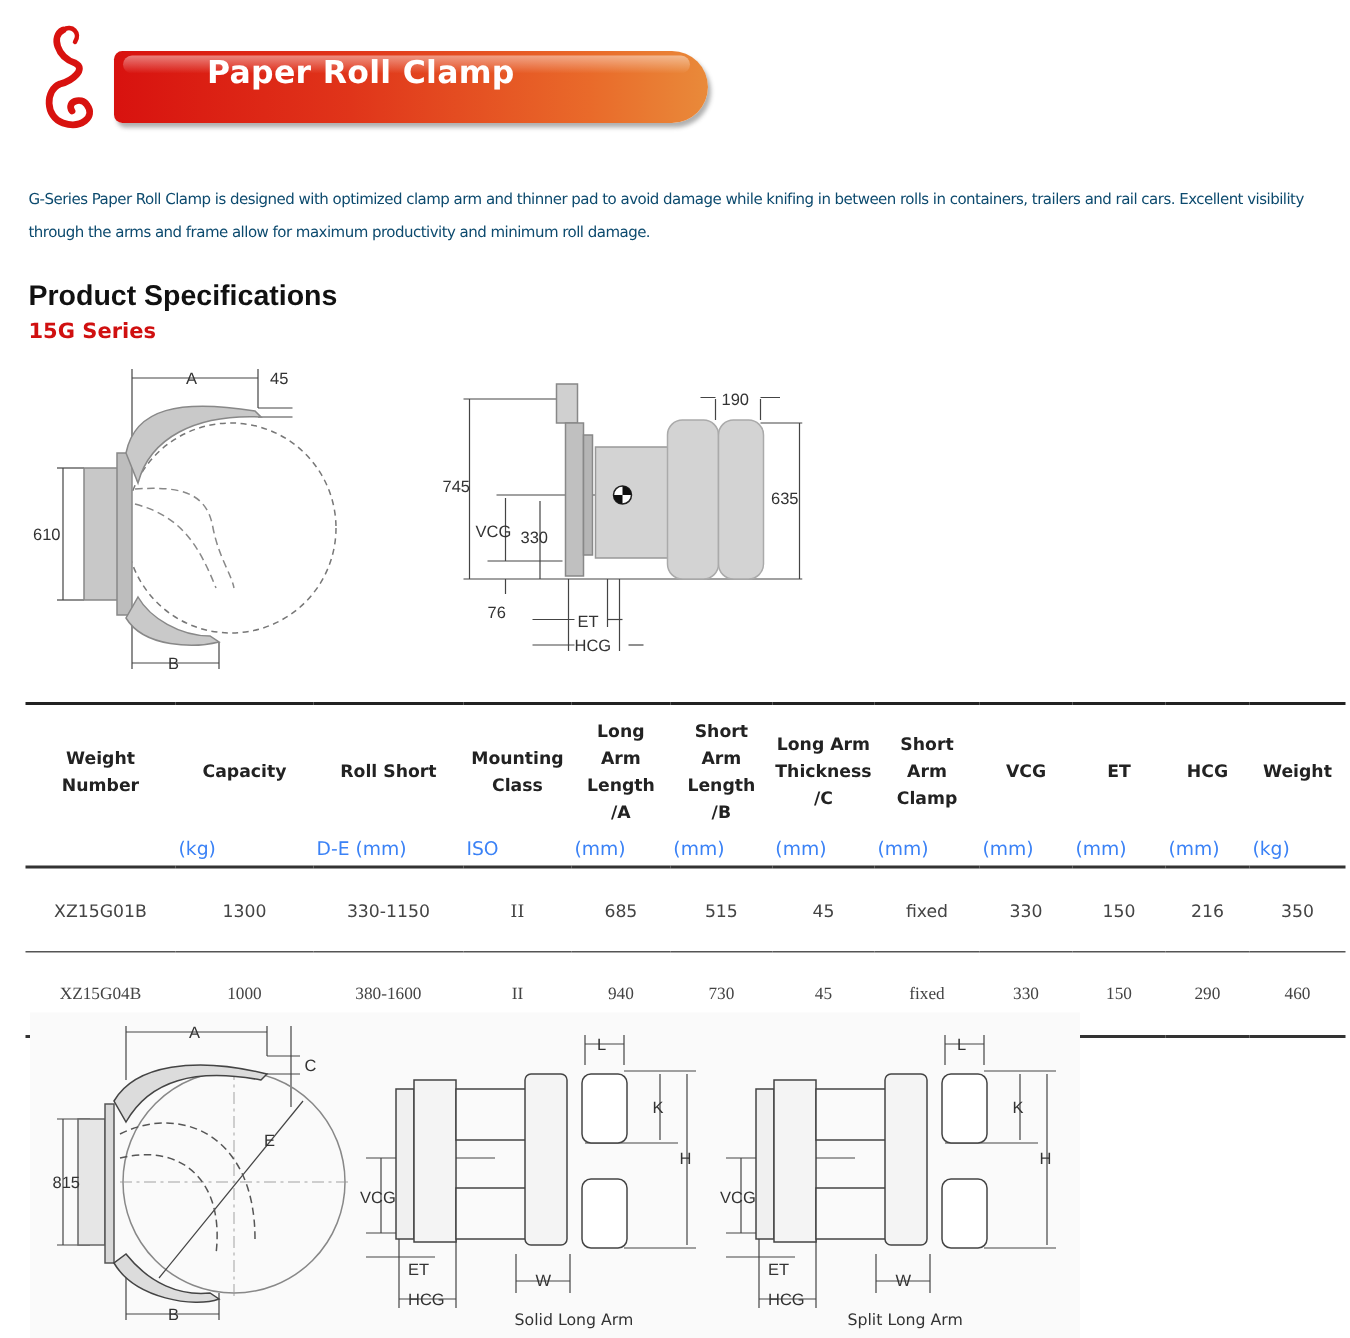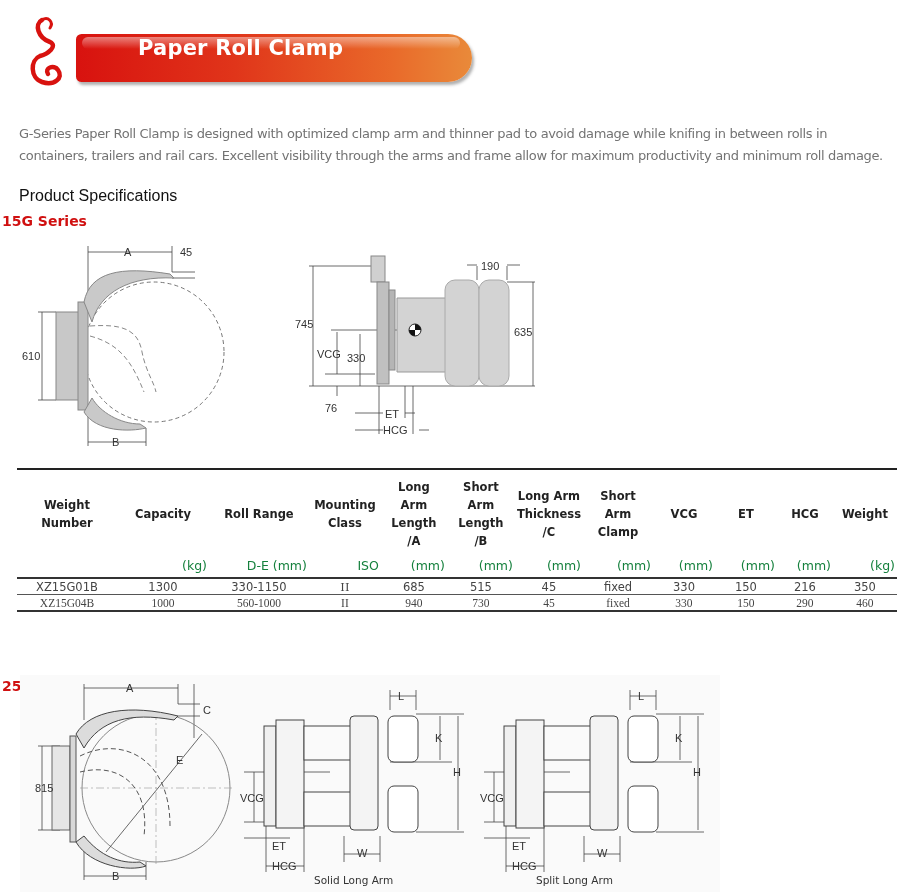--- a/index.html
+++ b/index.html
@@ -5,34 +5,34 @@
   html, body { margin:0; padding:0; background:#ffffff; }
   body { width:900px; height:892px; position:relative; overflow:hidden; font-family:"Liberation Sans", sans-serif; color:#222; }
   .banner { position:absolute; left:28px; top:12px; width:450px; height:76px; }
   .banner-bar { position:absolute; left:48px; top:22px; width:396px; height:48px; border-radius:6px 26px 26px 6px;
     background:linear-gradient(90deg,#d8120f 0%,#e0351a 40%,#e96a2a 80%,#e98a3a 100%);
     box-shadow: 2px 3px 3px rgba(80,80,80,.45); }
   .banner-bar:after { content:""; position:absolute; left:6px; right:12px; top:3px; height:12px; border-radius:10px;
     background:linear-gradient(180deg,rgba(255,255,255,.45),rgba(255,255,255,0)); }
   .banner-title { position:absolute; left:110px; top:24px; font-size:21px; font-weight:bold; color:#fff; letter-spacing:0.2px; font-family:"DejaVu Sans", sans-serif; }
   .logo { position:absolute; left:0; top:0; }
-  .intro { position:absolute; left:19px; top:123px; width:872px; font-size:13px; line-height:22px; color:#737373; font-family:"DejaVu Sans", sans-serif; letter-spacing:-0.35px; }
-  .h-spec { position:absolute; left:19px; top:187px; font-size:16px; font-weight:normal; color:#111; }
-  .series { position:absolute; left:2px; font-size:14px; font-weight:bold; color:#d01010; font-family:"DejaVu Sans", sans-serif; }
+  .intro { position:absolute; left:19px; top:123px; width:872px; font-size:10px; line-height:22px; color:#0c4a6e; font-family:"DejaVu Sans", sans-serif; letter-spacing:-0.35px; }
+  .h-spec { position:absolute; left:19px; top:187px; font-size:19px; font-weight:bold; color:#111; }
+  .series { position:absolute; left:19px; font-size:14px; font-weight:bold; color:#d01010; font-family:"DejaVu Sans", sans-serif; }
   .dia { position:absolute; }
   .dim { font-family:"Liberation Sans", sans-serif; font-size:11px; fill:#333; }
   table.spec { position:absolute; left:17px; top:468px; width:880px; border-collapse:collapse; font-family:"DejaVu Sans", sans-serif; }
   table.spec th { font-size:11.5px; font-weight:bold; color:#222; vertical-align:middle; padding:8px 2px 0 2px; line-height:18px; text-align:center; }
   table.spec tr.head { border-top:2px solid #222; }
-  table.spec tr.units td { font-size:12.5px; color:#15803d; padding:8px 2px 4px; text-align:right; border-bottom:2px solid #333; }
-  table.spec tr.row td { font-size:11.5px; color:#444; text-align:center; padding:0 2px; height:15px; border-bottom:1px solid #555; }
+  table.spec tr.units td { font-size:12.5px; color:#3b82f6; padding:8px 2px 4px; text-align:left; border-bottom:2px solid #333; }
+  table.spec tr.row td { font-size:11.5px; color:#444; text-align:center; padding:20px 2px; height:15px; border-bottom:1px solid #555; }
   table.spec tr.row:last-child td { border-bottom:2px solid #333;font-family:Liberation Serif, serif; }
   .roman { font-family:"DejaVu Serif", serif; color:#666; }
   .box25 { position:absolute; left:20px; top:675px; width:700px; height:217px; background:#fafafa; }
-  .caption { position:absolute; font-size:10.5px; color:#333; font-family:"DejaVu Sans", sans-serif; }
+  .caption { position:absolute; font-size:10.5px; color:#333; font-family:"DejaVu Sans", sans-serif;margin-left:29px; }
 </style>
 </head>
 <body>
 
 <div class="banner">
   <svg class="logo" width="60" height="80" viewBox="0 0 60 80">
     <path d="M14 8 C 6 12, 10 26, 22 30 C 30 34, 20 42, 12 44 C 2 48, 2 66, 14 70 C 26 74, 36 66, 30 58 C 26 52, 16 56, 20 62" fill="none" stroke="#d8120f" stroke-width="4.5" stroke-linecap="round"></path>
     <path d="M14 8 C 20 4, 26 10, 22 16" fill="none" stroke="#d8120f" stroke-width="3" stroke-linecap="round"></path>
   </svg>
   <div class="banner-bar"></div>
@@ -126,21 +126,21 @@
       <col style="width:70px">
     <col style="width:62px">
       <col style="width:62px">
       <col style="width:56px">
       <col style="width:64px">
   </colgroup>
   <tbody>
       <tr class="head">
     <th><span>Weight Number</span></th>
     <th><span>Capacity</span></th>
-    <th><span>Roll Range</span></th>
+    <th><span>Roll Short</span></th>
     <th><span>Mounting</span><br><span>Class</span></th>
     <th><span>Long Arm</span><br><span>Length</span><br><span>/A</span></th>
     <th><span>Short Arm</span><br><span>Length</span><br><span>/B</span></th>
     <th><span>Long Arm</span><br><span>Thickness</span><br><span>/C</span></th>
     <th><span>Short Arm</span><br><span>Clamp</span></th>
     <th><span>VCG</span></th>
     <th><span>ET</span></th>
     <th><span>HCG</span></th>
     <th><span>Weight</span></th>
   </tr>
@@ -168,21 +168,21 @@
         <td>45</td>
         <td>fixed</td>
         <td>330</td>
         <td>150</td>
         <td>216</td>
         <td>350</td>
   </tr>
   <tr class="row">
     <td>XZ15G04B</td>
         <td>1000</td>
-        <td>560-1000</td>
+        <td>380-1600</td>
         <td class="roman">II</td>
         <td>940</td>
         <td>730</td>
         <td>45</td>
         <td>fixed</td>
         <td>330</td>
         <td>150</td>
         <td>290</td>
         <td>460</td>
   </tr>

